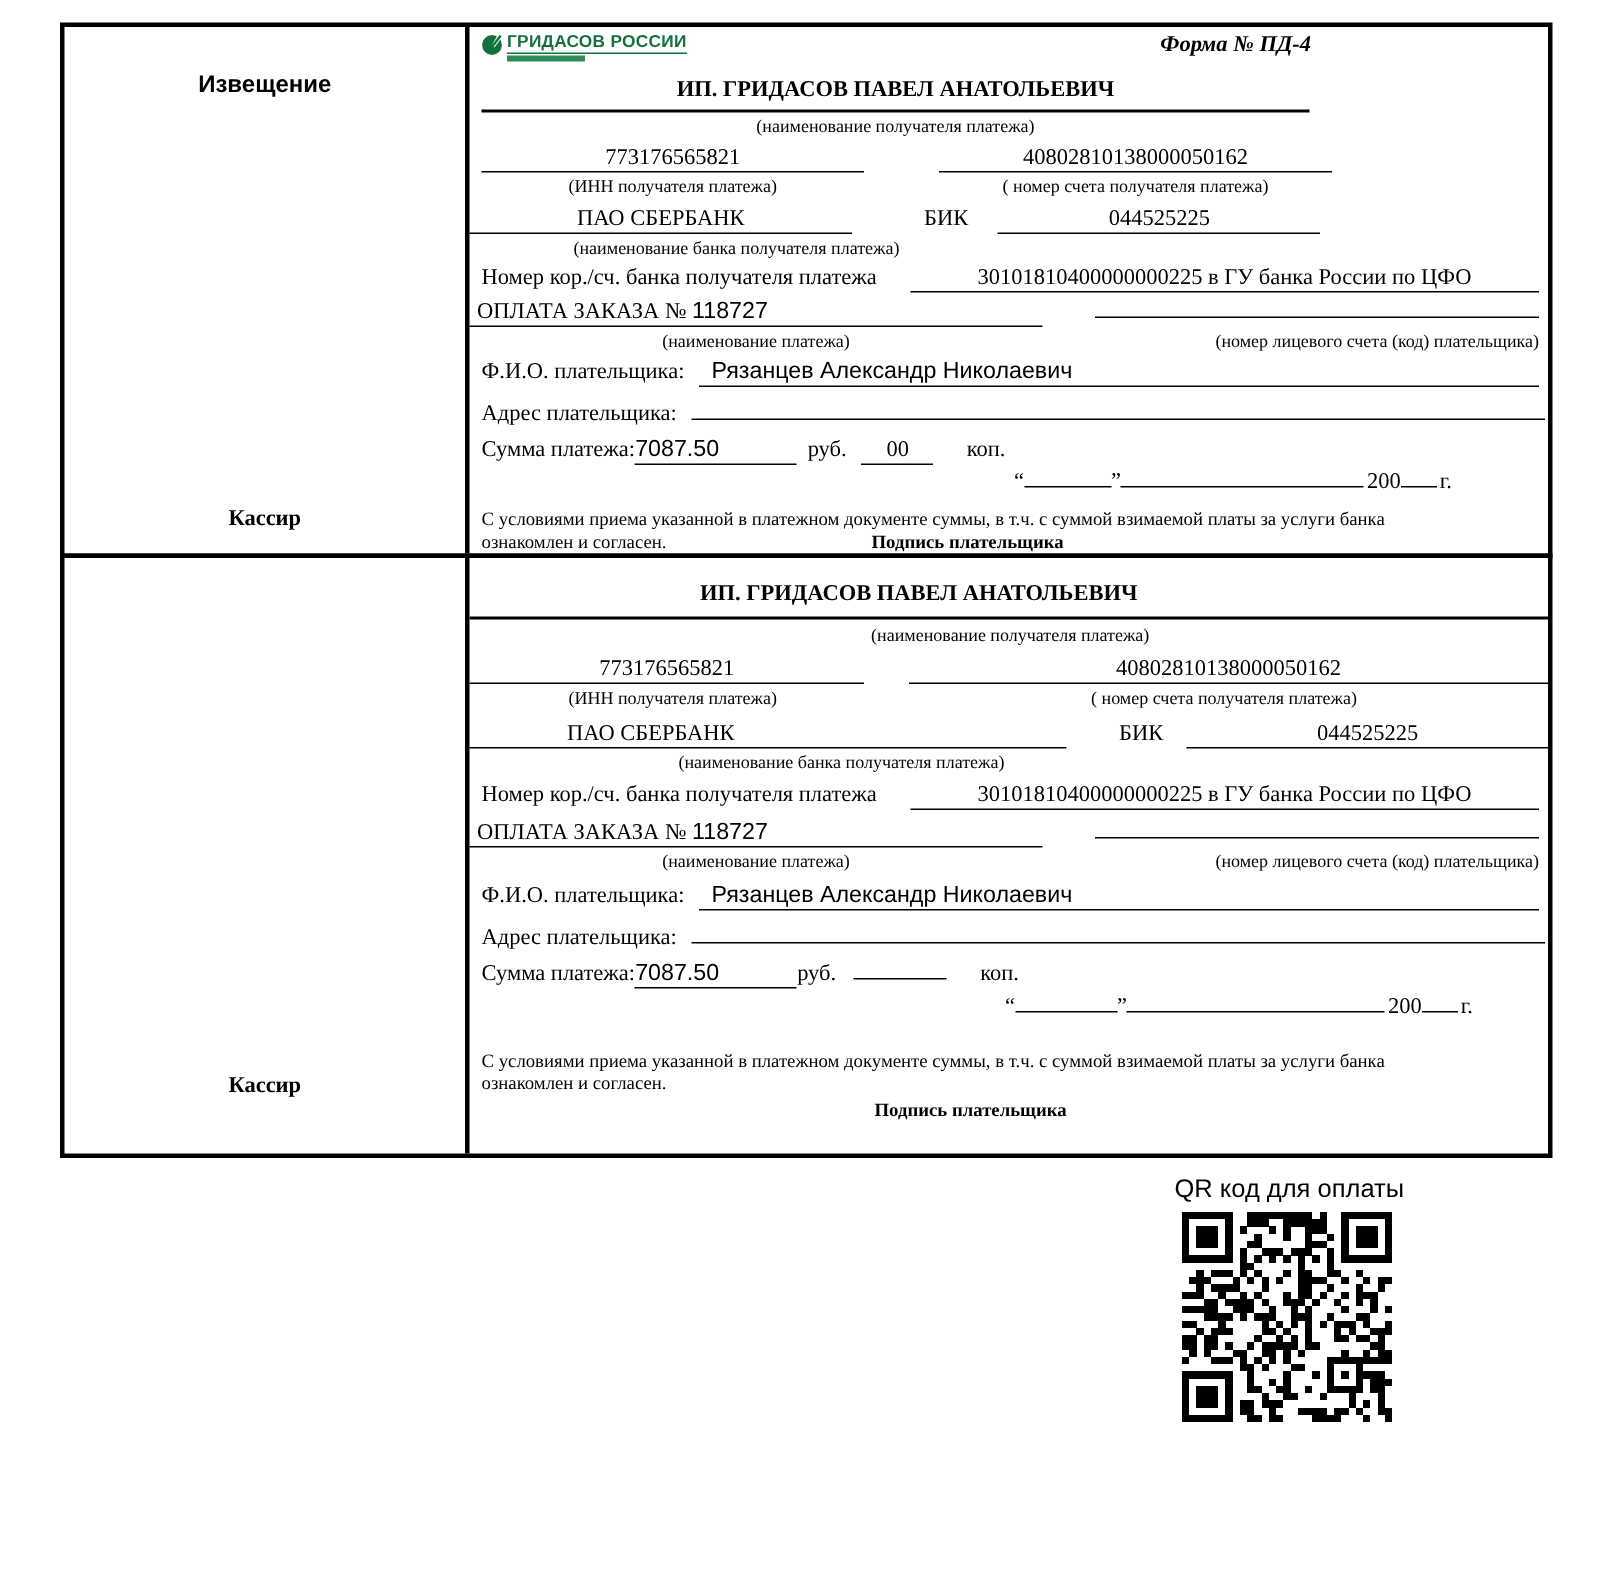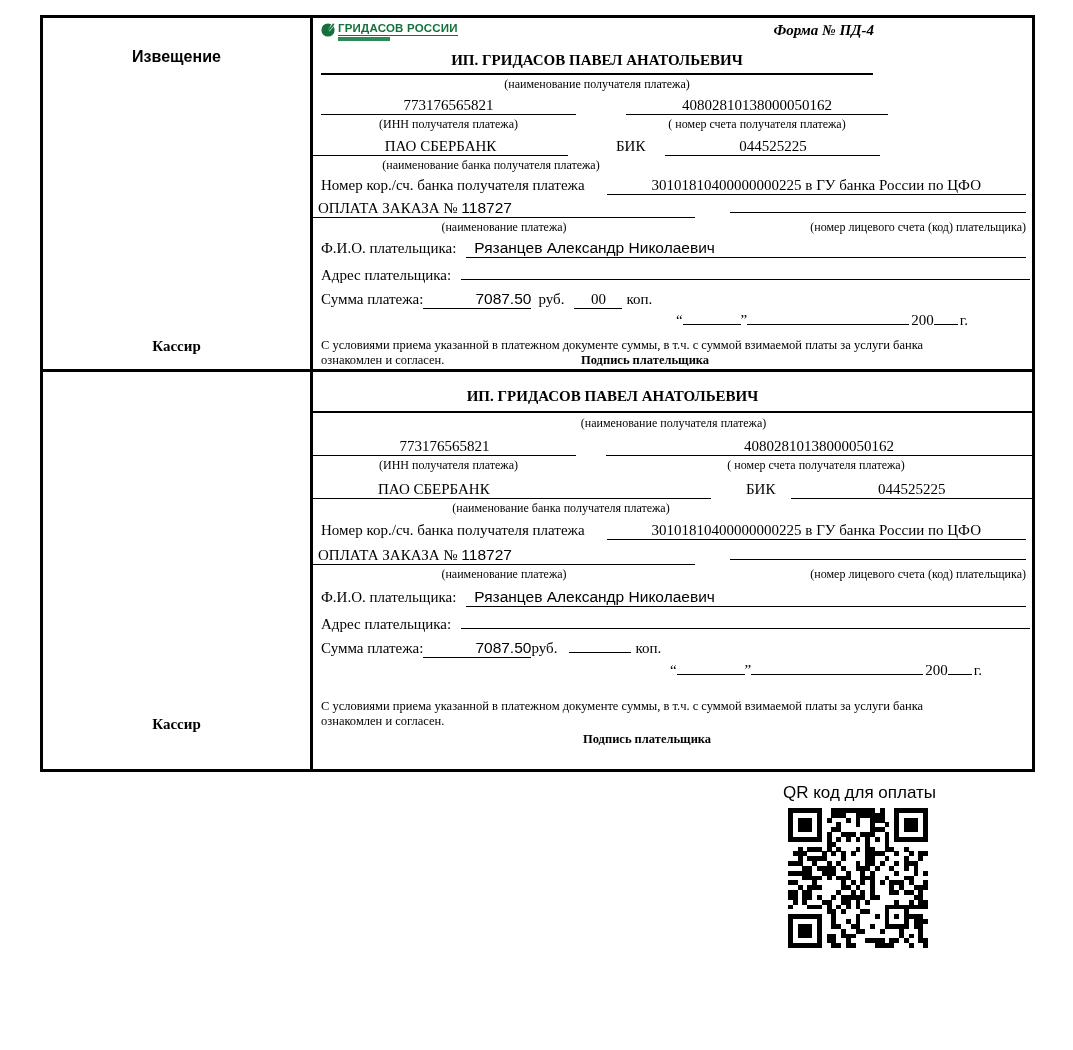--- a/index.html
+++ b/index.html
@@ -87,26 +87,26 @@
   .paycaps .c2{flex:1;margin-left:35px;text-align:right;}
 
   
   .fio{margin-top:5px;}
   .fio .val{flex:1;margin-left:10px;padding-left:8px;}
   .addr{margin-top:3px;}
   .addr .val{flex:1;margin-left:10px;min-height:18px;margin-right:-4px;}
 
   
   .sum{margin-top:6px;}
-  .sum .amount{width:108px;text-align:right;}
+  .sum .amount{width:108px;text-align:left;}
   .sum .rub1{margin-left:7px;}
   .sum .rub2{margin-left:0;}
   .sum .kop-f1{width:48px;margin-left:10px;text-align:center;}
   .sum .kop-f2{width:62px;margin-left:12px;}
-  .sum .kop-lbl{margin-left:4px;}
+  .sum .kop-lbl{margin-left:22px;}
 
   
   .date1{margin-top:3px;justify-content:flex-end;padding-right:58px;}
   .date2{margin-top:4px;justify-content:flex-end;padding-right:44px;}
   .date .q{font-size:15px;}
   .date .qf{width:58px;}
   .date .mf{width:162px;}
   .date .yf{width:24px;}
   .date .yr{margin-left:2px;}
 

